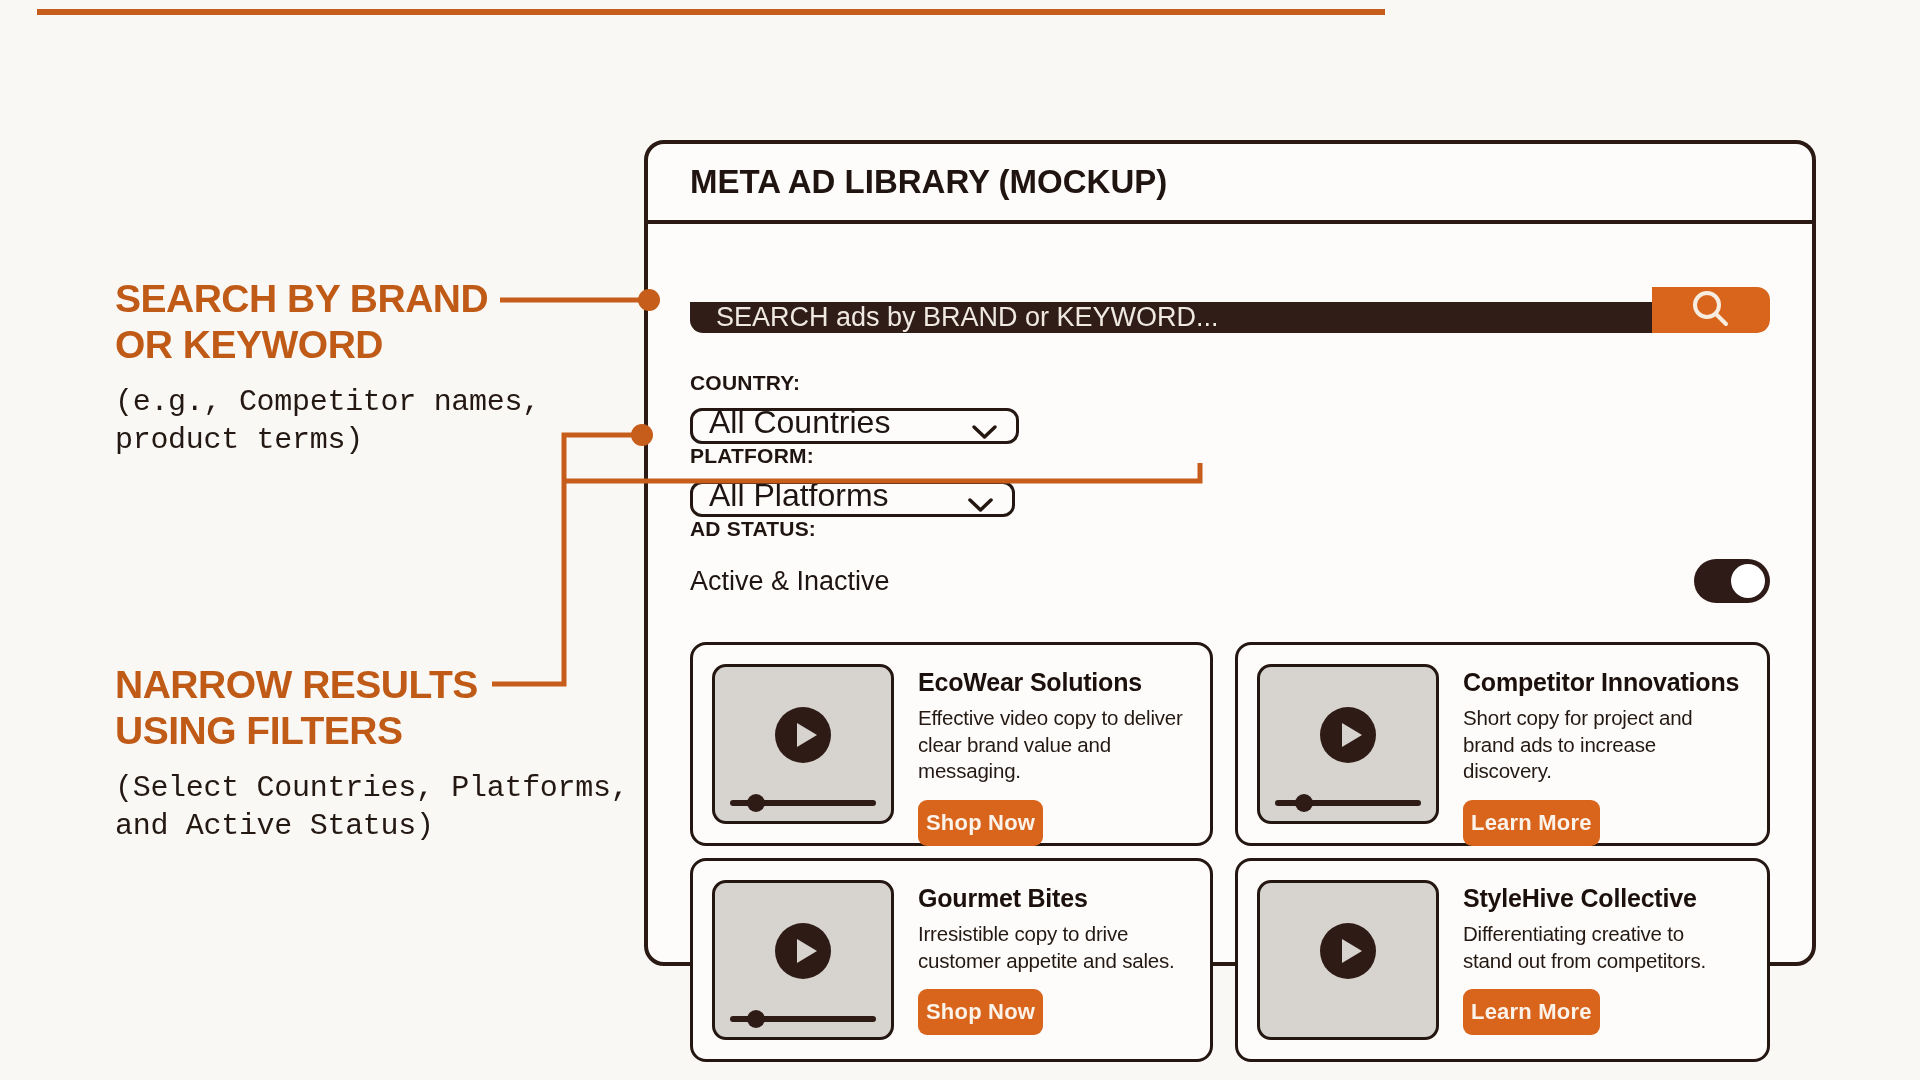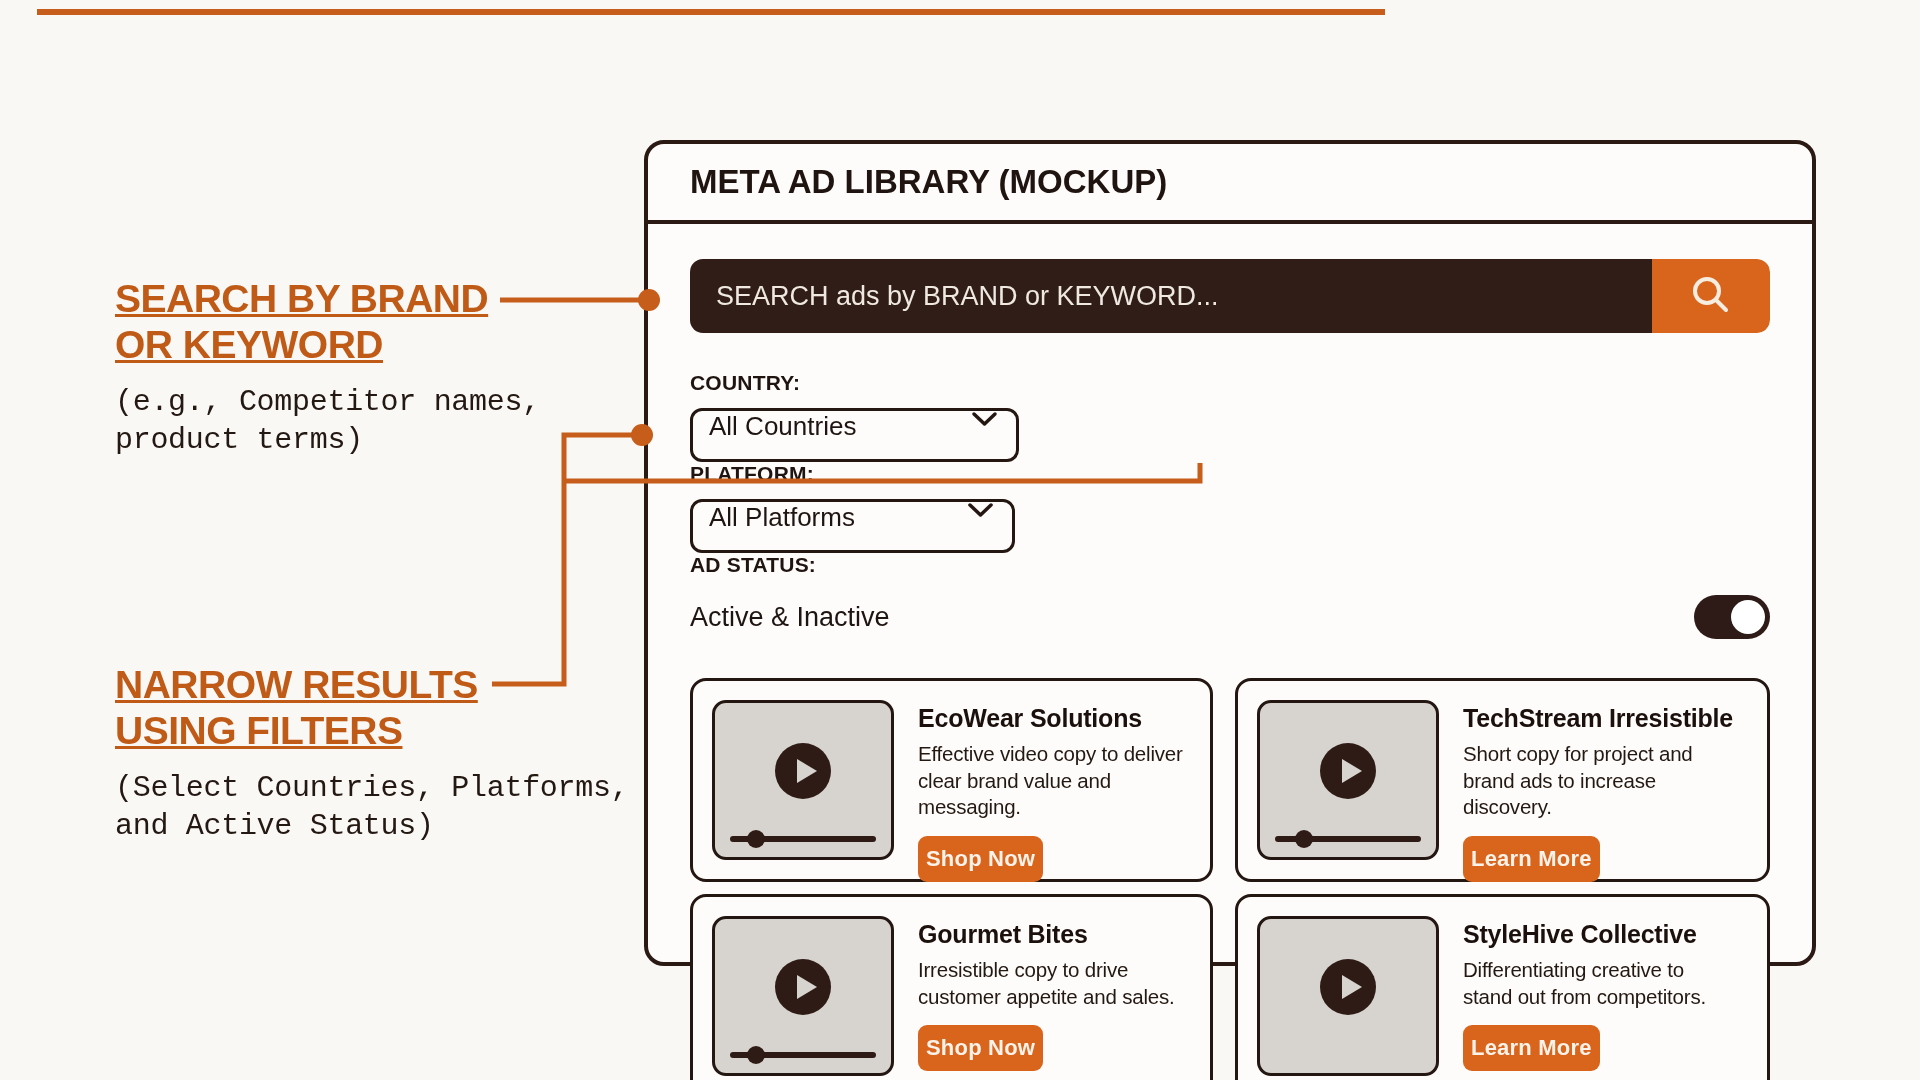--- a/index.html
+++ b/index.html
@@ -12,62 +12,62 @@
   .canvas { position:relative; width:1920px; height:1080px; background:#faf8f5; }
 
   
   .top-rule { position:absolute; left:37px; top:9px; width:1348px; height:6px; background:#c75d1a; }
 
   
   svg.connectors { position:absolute; left:0; top:0; width:1920px; height:1080px; z-index:6; pointer-events:none; }
 
   
   .ann { position:absolute; z-index:3; }
-  .ann-title { font-size:39px; font-weight:800; color:#c05a17; line-height:1.18; letter-spacing:-0.5px;text-decoration:underline; }
+  .ann-title { font-size:39px; font-weight:800; color:#c05a17; line-height:1.18; letter-spacing:-0.5px; }
   .ann-title span { display:block; }
   .ann-sub { margin-top:16px; font-size:30px; color:#241812; line-height:1.25; letter-spacing:-0.3px; }
   .ann-sub span { display:block;font-family:Liberation Mono, monospace; }
   .ann-search { left:115px; top:276px; }
   .ann-filters { left:115px; top:662px; }
 
   
   .panel {
     position:absolute; left:644px; top:140px; width:1172px; height:826px;
     background:#fdfcfa; border:4px solid #2b1a14; border-radius:20px; z-index:1;
   }
   .panel-header {
     height:80px; border-bottom:4px solid #2b1a14;
     display:flex; align-items:center; padding-left:42px;
   }
   .panel-title { font-size:33px; font-weight:800; color:#201410; letter-spacing:0; }
   .panel-body { padding:35px 42px 0 42px; }
 
   
-  .search-row { display:flex; height:74px; border-radius:13px; overflow:hidden; }
+  .search-row { display:flex; height:74px; border-radius:13px; overflow:hidden;align-items:flex-end; }
   .search-input {
     flex:1; background:#301d18; border:none; outline:none;
     color:#efe9e2; font-size:27px; padding:0 26px;
     font-family:"Liberation Sans","DejaVu Sans",sans-serif;
   }
   .search-input::placeholder { color:#efe9e2; opacity:1; }
   .search-btn {
     width:118px; background:#d9651d; border:none; cursor:pointer;
     display:flex; align-items:center; justify-content:center; border-radius:0 13px 13px 0;
   }
 
   
   .filters-row { display:flex; margin-top:38px;flex-direction:column; }
   .filter-label { font-size:21px; font-weight:800; color:#201410; letter-spacing:0.2px; margin-bottom:13px; }
   .col-country { width:329px; margin-right:34px; }
   .col-platform { width:325px; margin-right:33px; }
   .col-status { flex:1; }
   .dropdown {
-    height:54px; background:#fdfcfa; border:3px solid #241611; border-radius:12px;
-    display:flex; align-items:flex-start; justify-content:space-between;
-    padding:0 18px 0 16px; font-size:26px; color:#1e1411; cursor:pointer;
+    height:36px; background:#fdfcfa; border:3px solid #241611; border-radius:12px;
+    display:flex; align-items:flex-end; justify-content:space-between;
+    padding:0 18px 0 16px; font-size:32px; color:#1e1411; cursor:pointer;
   }
   .status-row { display:flex; align-items:center; justify-content:space-between; height:54px; }
   .status-text { font-size:27px; color:#1e1411; }
   .toggle {
     position:relative; width:76px; height:44px; border-radius:22px;
     background:#2e1a16; cursor:pointer; flex:none; margin-left:20px;
   }
   .toggle-knob {
     position:absolute; right:5px; top:5px; width:34px; height:34px;
     border-radius:50%; background:#ffffff;
@@ -226,21 +226,21 @@
         <div class="card">
           <div class="thumb">
             <div class="play">
                 <div class="play-tri"></div>
               </div>
             <div class="progress">
               <div class="progress-dot" style="left: calc(20% - 9px);"></div>
             </div>
           </div>
           <div class="card-info">
-            <div class="card-title">TechStream Irresistible</div>
+            <div class="card-title">Competitor Innovations</div>
             <div class="card-desc">
               <span>Short copy for project and</span>
               <span>brand ads to increase discovery.</span>
             </div>
             <button class="cta">Learn More</button>
           </div>
         </div>
 
         <div class="card">
           <div class="thumb">

